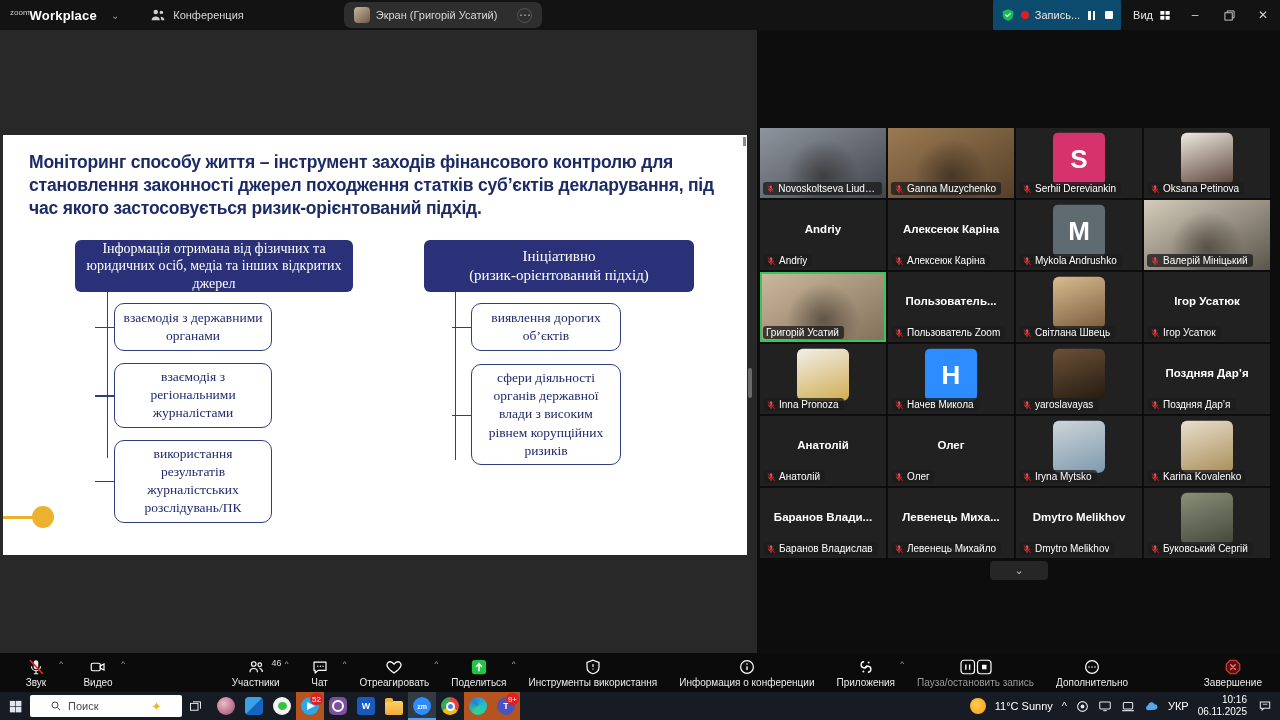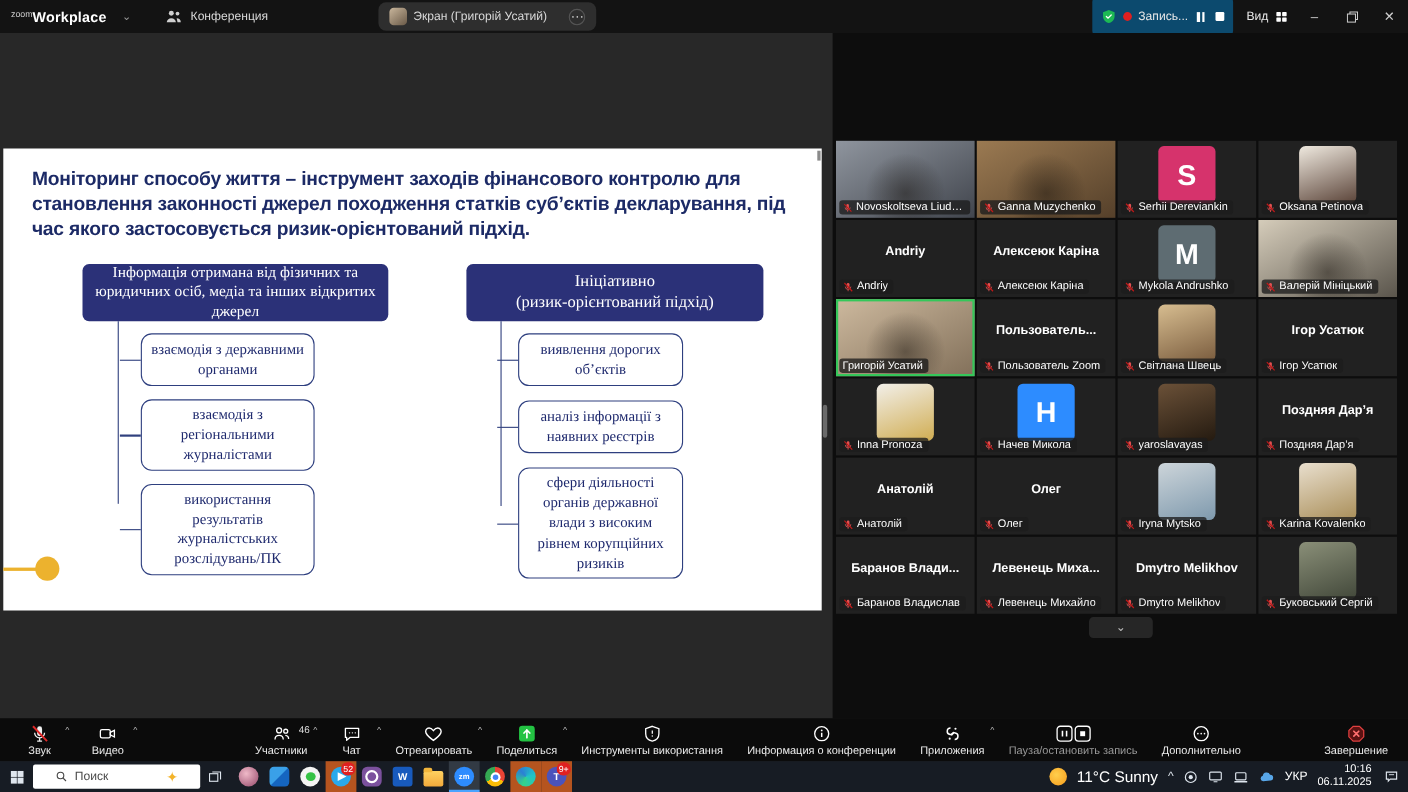--- a/index.html
+++ b/index.html
@@ -36,21 +36,21 @@
   
   .slide { position:absolute; left:3px; top:105px; width:744px; height:420px; background:#fff; }
   .slide-title { position:absolute; left:26px; top:16px; width:694px; color:#1c2a66; font-size:17.5px; font-weight:bold; line-height:1.3; letter-spacing:-0.2px; }
   .flow-header { position:absolute; background:#2b3178; color:#fff; border-radius:6px; display:flex; align-items:center; justify-content:center; text-align:center; font-family:"Liberation Serif", serif; font-size:14px; line-height:1.25; padding:3px 10px; white-space:pre-line; }
   .fh-left { left:72px; top:105px; width:278px; height:52px; }
   .fh-right { left:421px; top:105px; width:270px; height:52px; font-size:15px; }
   .v-line { position:absolute; width:1.4px; background:#30407e; }
   .vl-left { left:104px; top:157px; height:166px; }
   .vl-right { left:452px; top:157px; height:168px; }
   .flow-items { position:absolute; display:flex; flex-direction:column; }
-  .fi-left { left:125px; top:168px; width:158px; gap:12px; }
+  .fi-left { left:111px; top:168px; width:158px; gap:12px; }
   .fi-right { left:468px; top:168px; width:150px; gap:13px; }
   .flow-box { position:relative; border:1.4px solid #2e3f7f; border-radius:10px; min-height:48px; display:flex; align-items:center; justify-content:center; text-align:center; color:#1f2a6e; font-family:"Liberation Serif", serif; font-size:13.5px; line-height:1.35; padding:4px 8px; background:#fff; }
   .flow-box::before { content:""; position:absolute; left:-20px; top:50%; width:19px; height:1.4px; background:#30407e; }
   .accent-line { position:absolute; left:0; top:381px; width:31px; height:3px; background:#ecb22e; }
   .accent-dot { position:absolute; left:29px; top:371px; width:22px; height:22px; border-radius:50%; background:#ecb22e; }
   .slide-minithumb { position:absolute; right:1px; top:2px; width:3px; height:9px; background:#8a8a8a; }
 
   
   .panel { position:absolute; left:757px; top:30px; width:523px; height:623px; background:#0d0d0d; }
   .pgrid { position:absolute; left:3px; top:98px; display:grid; grid-template-columns:repeat(4,126px); grid-auto-rows:70px; gap:2px; }
@@ -102,21 +102,21 @@
   .g-folder::before { content:""; position:absolute; left:0; top:-3px; width:8px; height:4px; background:#f2b53b; border-radius:2px 2px 0 0; }
   .g-zoom { border-radius:50%; background:#2d8cff; font-size:7px; }
   .g-chrome { border-radius:50%; background:conic-gradient(#ea4335 0 33%,#fbbc05 33% 66%,#34a853 66% 100%); position:relative; }
   .g-chrome::before { content:""; position:absolute; left:4.5px; top:4.5px; width:9px; height:9px; border-radius:50%; background:#fff; }
   .g-chrome::after { content:""; position:absolute; left:6.5px; top:6.5px; width:5px; height:5px; border-radius:50%; background:#4285f4; }
   .g-edge { border-radius:50%; background:conic-gradient(from 200deg,#35d28a,#2b7fd4,#1fc3c8,#35d28a); }
   .g-teams { border-radius:50%; background:#4b53bc; }
   .badge { position:absolute; right:1px; top:1px; min-width:12px; height:12px; border-radius:6px; background:#e02020; color:#fff; font-size:8px; display:flex; align-items:center; justify-content:center; padding:0 2px; }
   .tray { margin-left:auto; display:flex; align-items:center; gap:9px; padding-right:8px; color:#fff; }
   .sun { width:16px; height:16px; border-radius:50%; background:radial-gradient(circle at 40% 40%,#ffcf4d,#f79b1b); }
-  .weather-text { font-size:14px; white-space:nowrap;text-align:center; }
+  .weather-text { font-size:11px; white-space:nowrap;text-align:center; }
   .tray-ic { color:#dfe6ee; font-size:11px; display:flex; align-items:center; }
   .lang { font-size:11px; }
   .clock { text-align:right; font-size:10px; line-height:1.2; }
   .notif { margin-left:2px; }
 </style>
 </head>
 <body>
 
 <div class="stage">
 
@@ -185,21 +185,20 @@
 (ризик-орієнтований підхід)</div>
       <div class="v-line vl-left"></div>
       <div class="v-line vl-right"></div>
       <div class="flow-items fi-left" id="flow-left">
           <div class="flow-box">взаємодія з державними органами</div>
           <div class="flow-box">взаємодія з регіональними журналістами</div>
           <div class="flow-box">використання результатів журналістських розслідувань/ПК</div>
         </div>
       <div class="flow-items fi-right" id="flow-right">
           <div class="flow-box">виявлення дорогих об’єктів</div>
-          <div class="flow-box">аналіз інформації з наявних реєстрів</div>
           <div class="flow-box">сфери діяльності органів державної влади з високим рівнем корупційних ризиків</div>
         </div>
       <div class="accent-line"></div>
       <div class="accent-dot"></div>
     </div>
     <div class="v-scrolltrack">
       <div class="v-thumb" style="top:308px;height:30px"></div>
     </div>
   </div>
 

